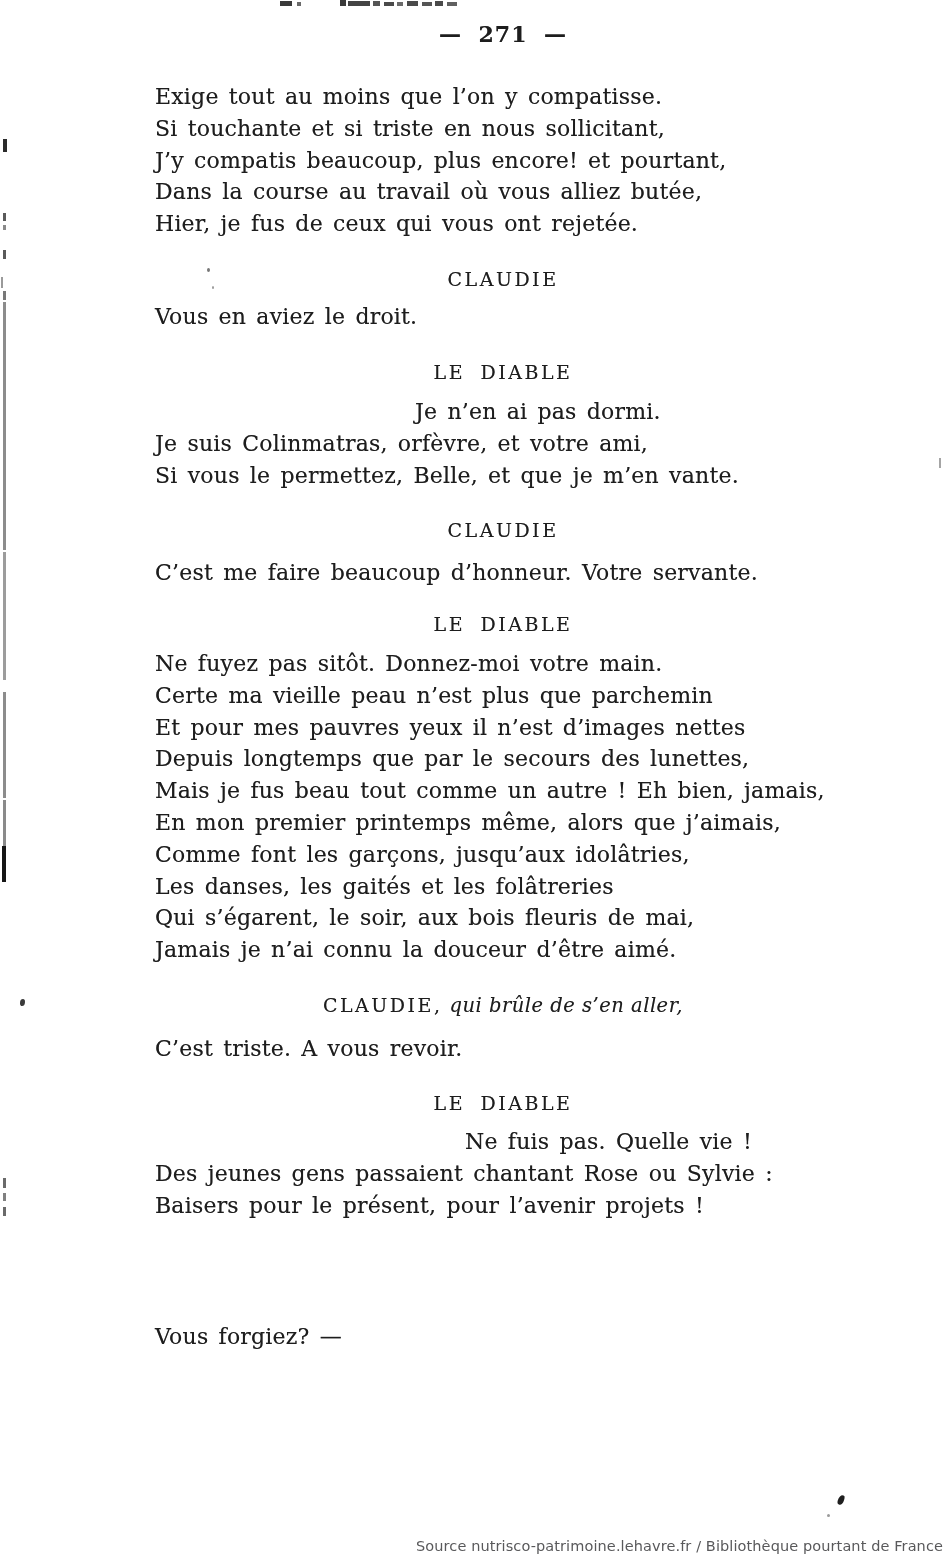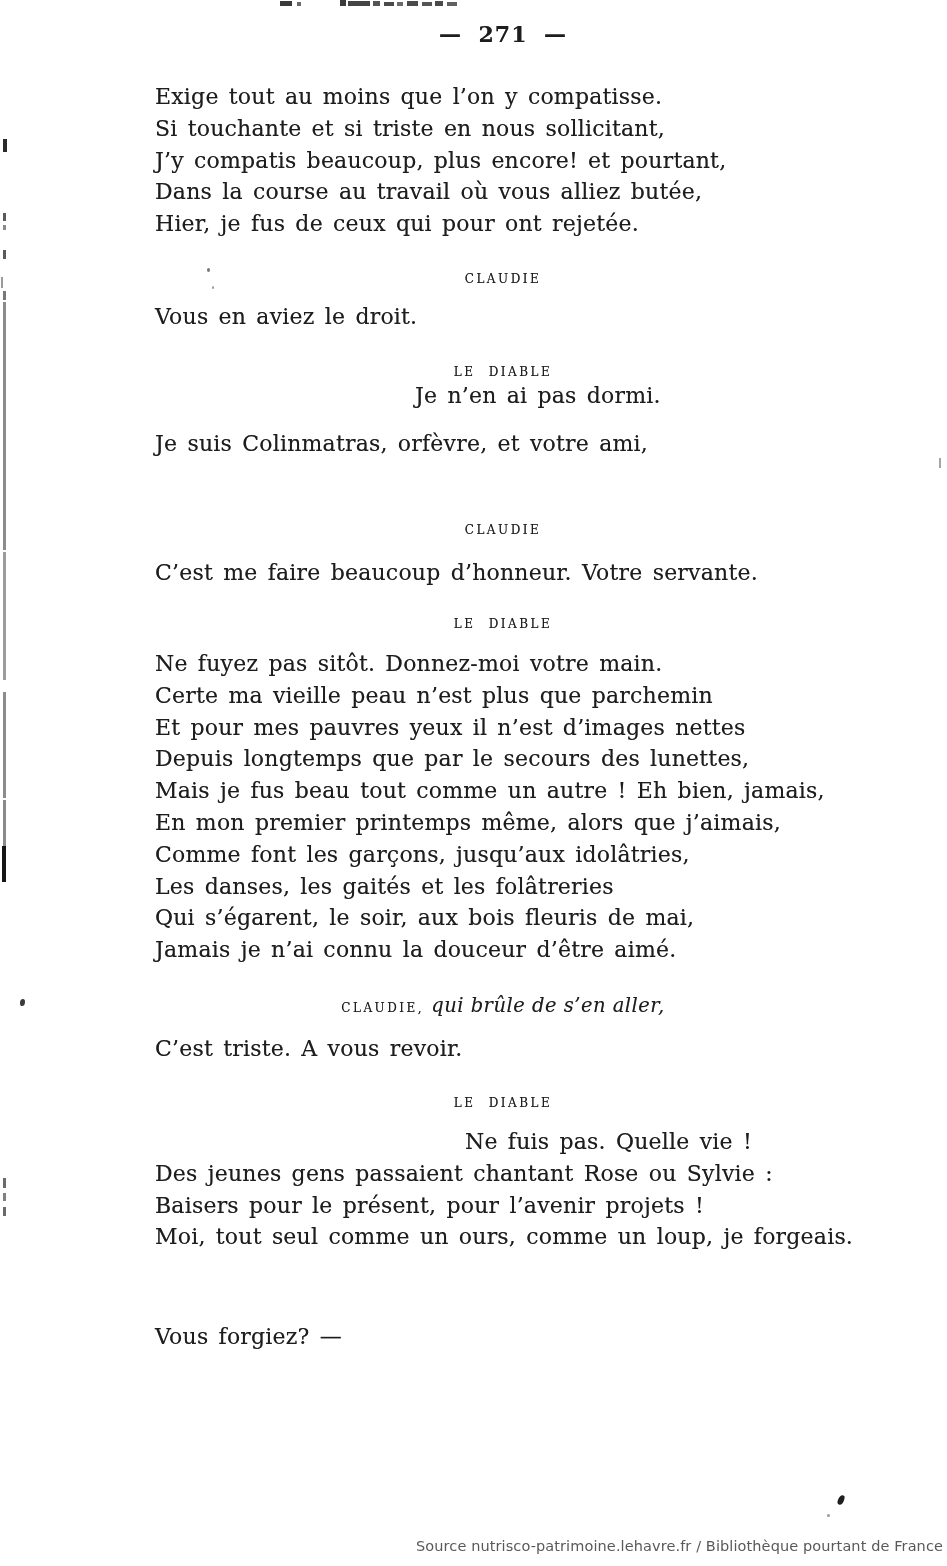--- a/index.html
+++ b/index.html
@@ -40,21 +40,21 @@
     padding-left:24px;
   }
   .pagenum{
     font-size:22px;
     font-weight:600;
     letter-spacing:1px;
     word-spacing:8px;
     text-shadow:0 0 .4px rgba(20,20,20,.5);
   }
   .speaker{
-    font-size:12px;
+    font-size:19px;
     letter-spacing:2.5px;
     word-spacing:7px;
     text-shadow:0 0 .4px rgba(20,20,20,.5);
   }
   .direction{
     font-size:19.5px;
     font-style:italic;
     letter-spacing:.5px;
     margin-left:7px;
     text-shadow:0 0 .3px rgba(20,20,20,.4);
@@ -89,36 +89,37 @@
     <div class="art" style="left:447px;top:2px;width:10px;height:4px;background:#606060;"></div>
   </div>
 
   <div class="centered pagenum" style="top:21px;">— 271 —</div>
 
   <div class="vblock" style="top:81px;">
     <div>Exige tout au moins que l’on y compatisse.</div>
     <div>Si touchante et si triste en nous sollicitant,</div>
     <div>J’y compatis beaucoup, plus encore! et pourtant,</div>
     <div>Dans la course au travail où vous alliez butée,</div>
-    <div>Hier, je fus de ceux qui pour ont rejetée.</div>
+    <div>Hier, je fus de ceux qui vous ont rejetée.</div>
   </div>
 
   <div class="centered" style="top:268px;">
     <span class="speaker">CLAUDIE</span>
   </div>
   <div class="vblock" style="top:301px;">
     <div>Vous en aviez le droit.</div>
   </div>
 
   <div class="centered" style="top:361px;">
     <span class="speaker">LE DIABLE</span>
   </div>
-  <div class="hemistich" style="left:415px;top:380px;">Je n’en ai pas dormi.</div>
+  <div class="hemistich" style="left:415px;top:396px;">Je n’en ai pas dormi.</div>
   <div class="vblock" style="top:427.8px;">
     <div>Je suis Colinmatras, orfèvre, et votre ami,</div>
+    <div>Si vous le permettez, Belle, et que je m’en vante.</div>
   </div>
 
   <div class="centered" style="top:519px;">
     <span class="speaker">CLAUDIE</span>
   </div>
   <div class="vblock" style="top:557px;">
     <div>C’est me faire beaucoup d’honneur. Votre servante.</div>
   </div>
 
   <div class="centered" style="top:613px;">
@@ -144,21 +145,20 @@
     <div>C’est triste. A vous revoir.</div>
   </div>
 
   <div class="centered" style="top:1092px;">
     <span class="speaker">LE DIABLE</span>
   </div>
   <div class="hemistich" style="left:465px;top:1126px;">Ne fuis pas. Quelle vie !</div>
   <div class="vblock" style="top:1157.8px;">
     <div>Des jeunes gens passaient chantant Rose ou Sylvie :</div>
     <div>Baisers pour le présent, pour l’avenir projets !</div>
-    <div>Moi, tout seul comme un ours, comme un loup, je forgeais.</div>
   </div>
 
   <div class="vblock" style="top:1321px;">
     <div>Vous forgiez? —</div>
   </div>
 
   <div class="footer">Source nutrisco-patrimoine.lehavre.fr / Bibliothèque pourtant de France</div>
 
   <div>
     <div class="art" style="left:3px;top:139px;width:4px;height:13px;background:#2b2b2b;"></div>

